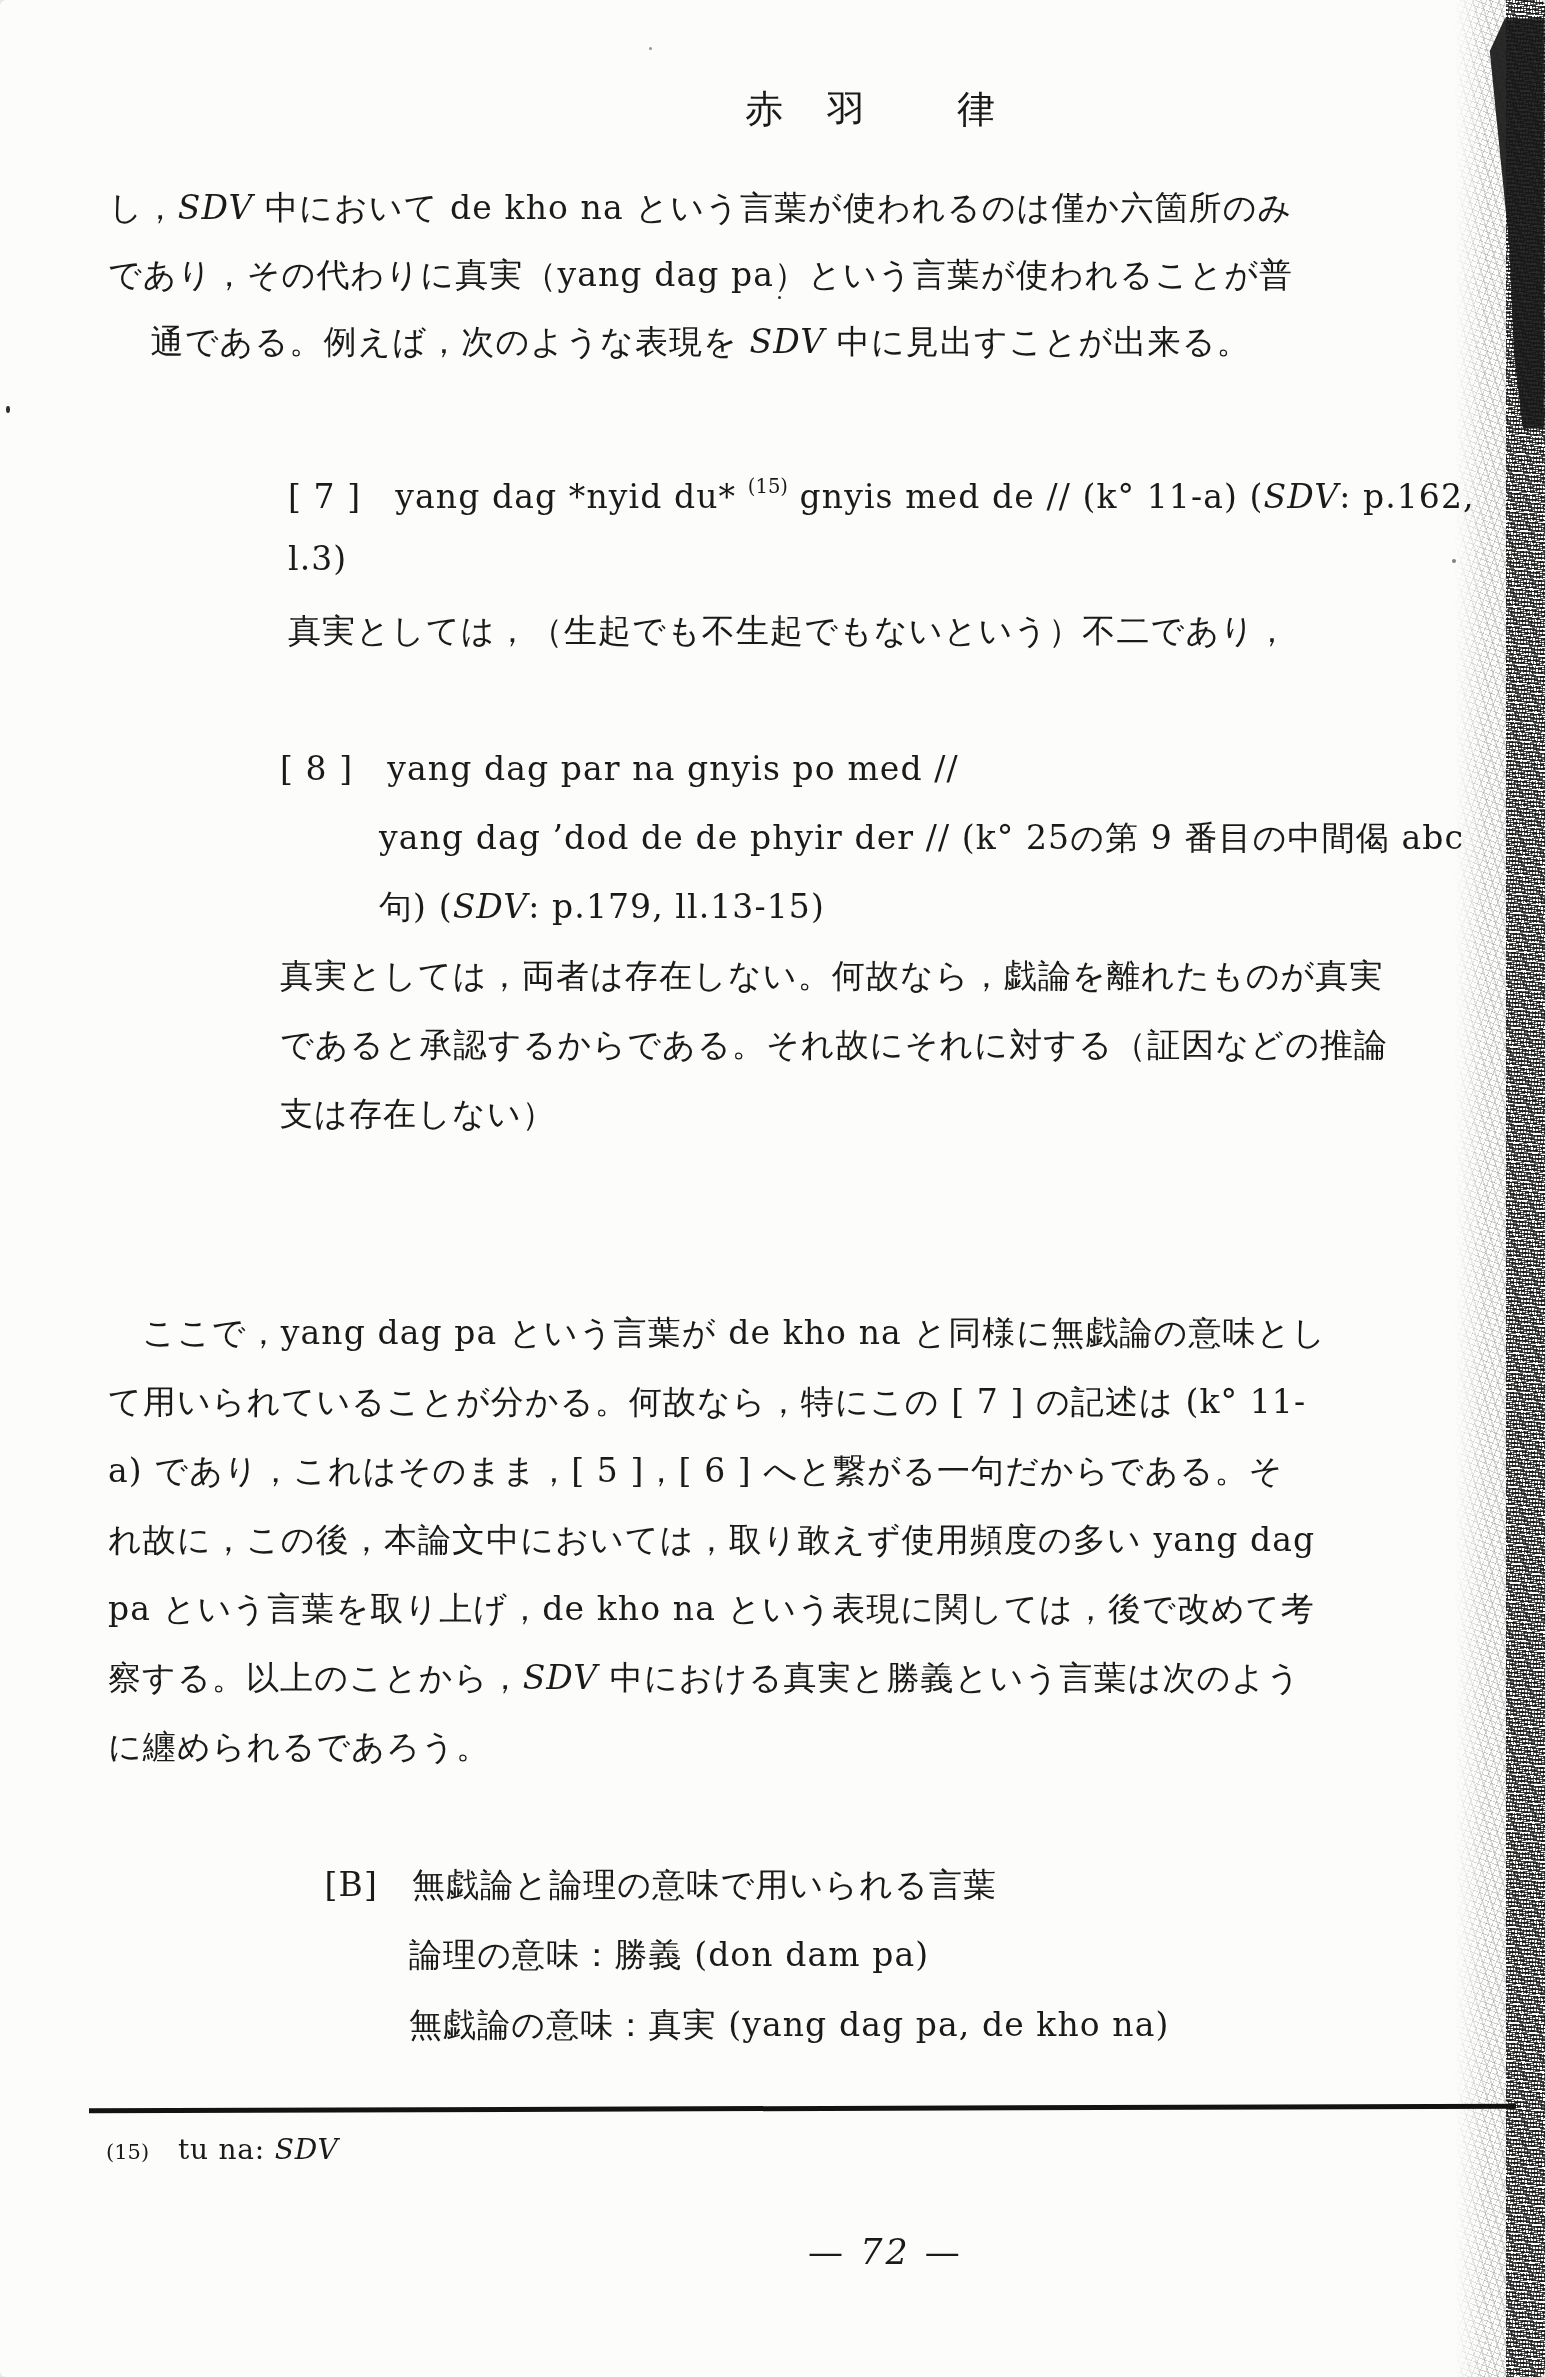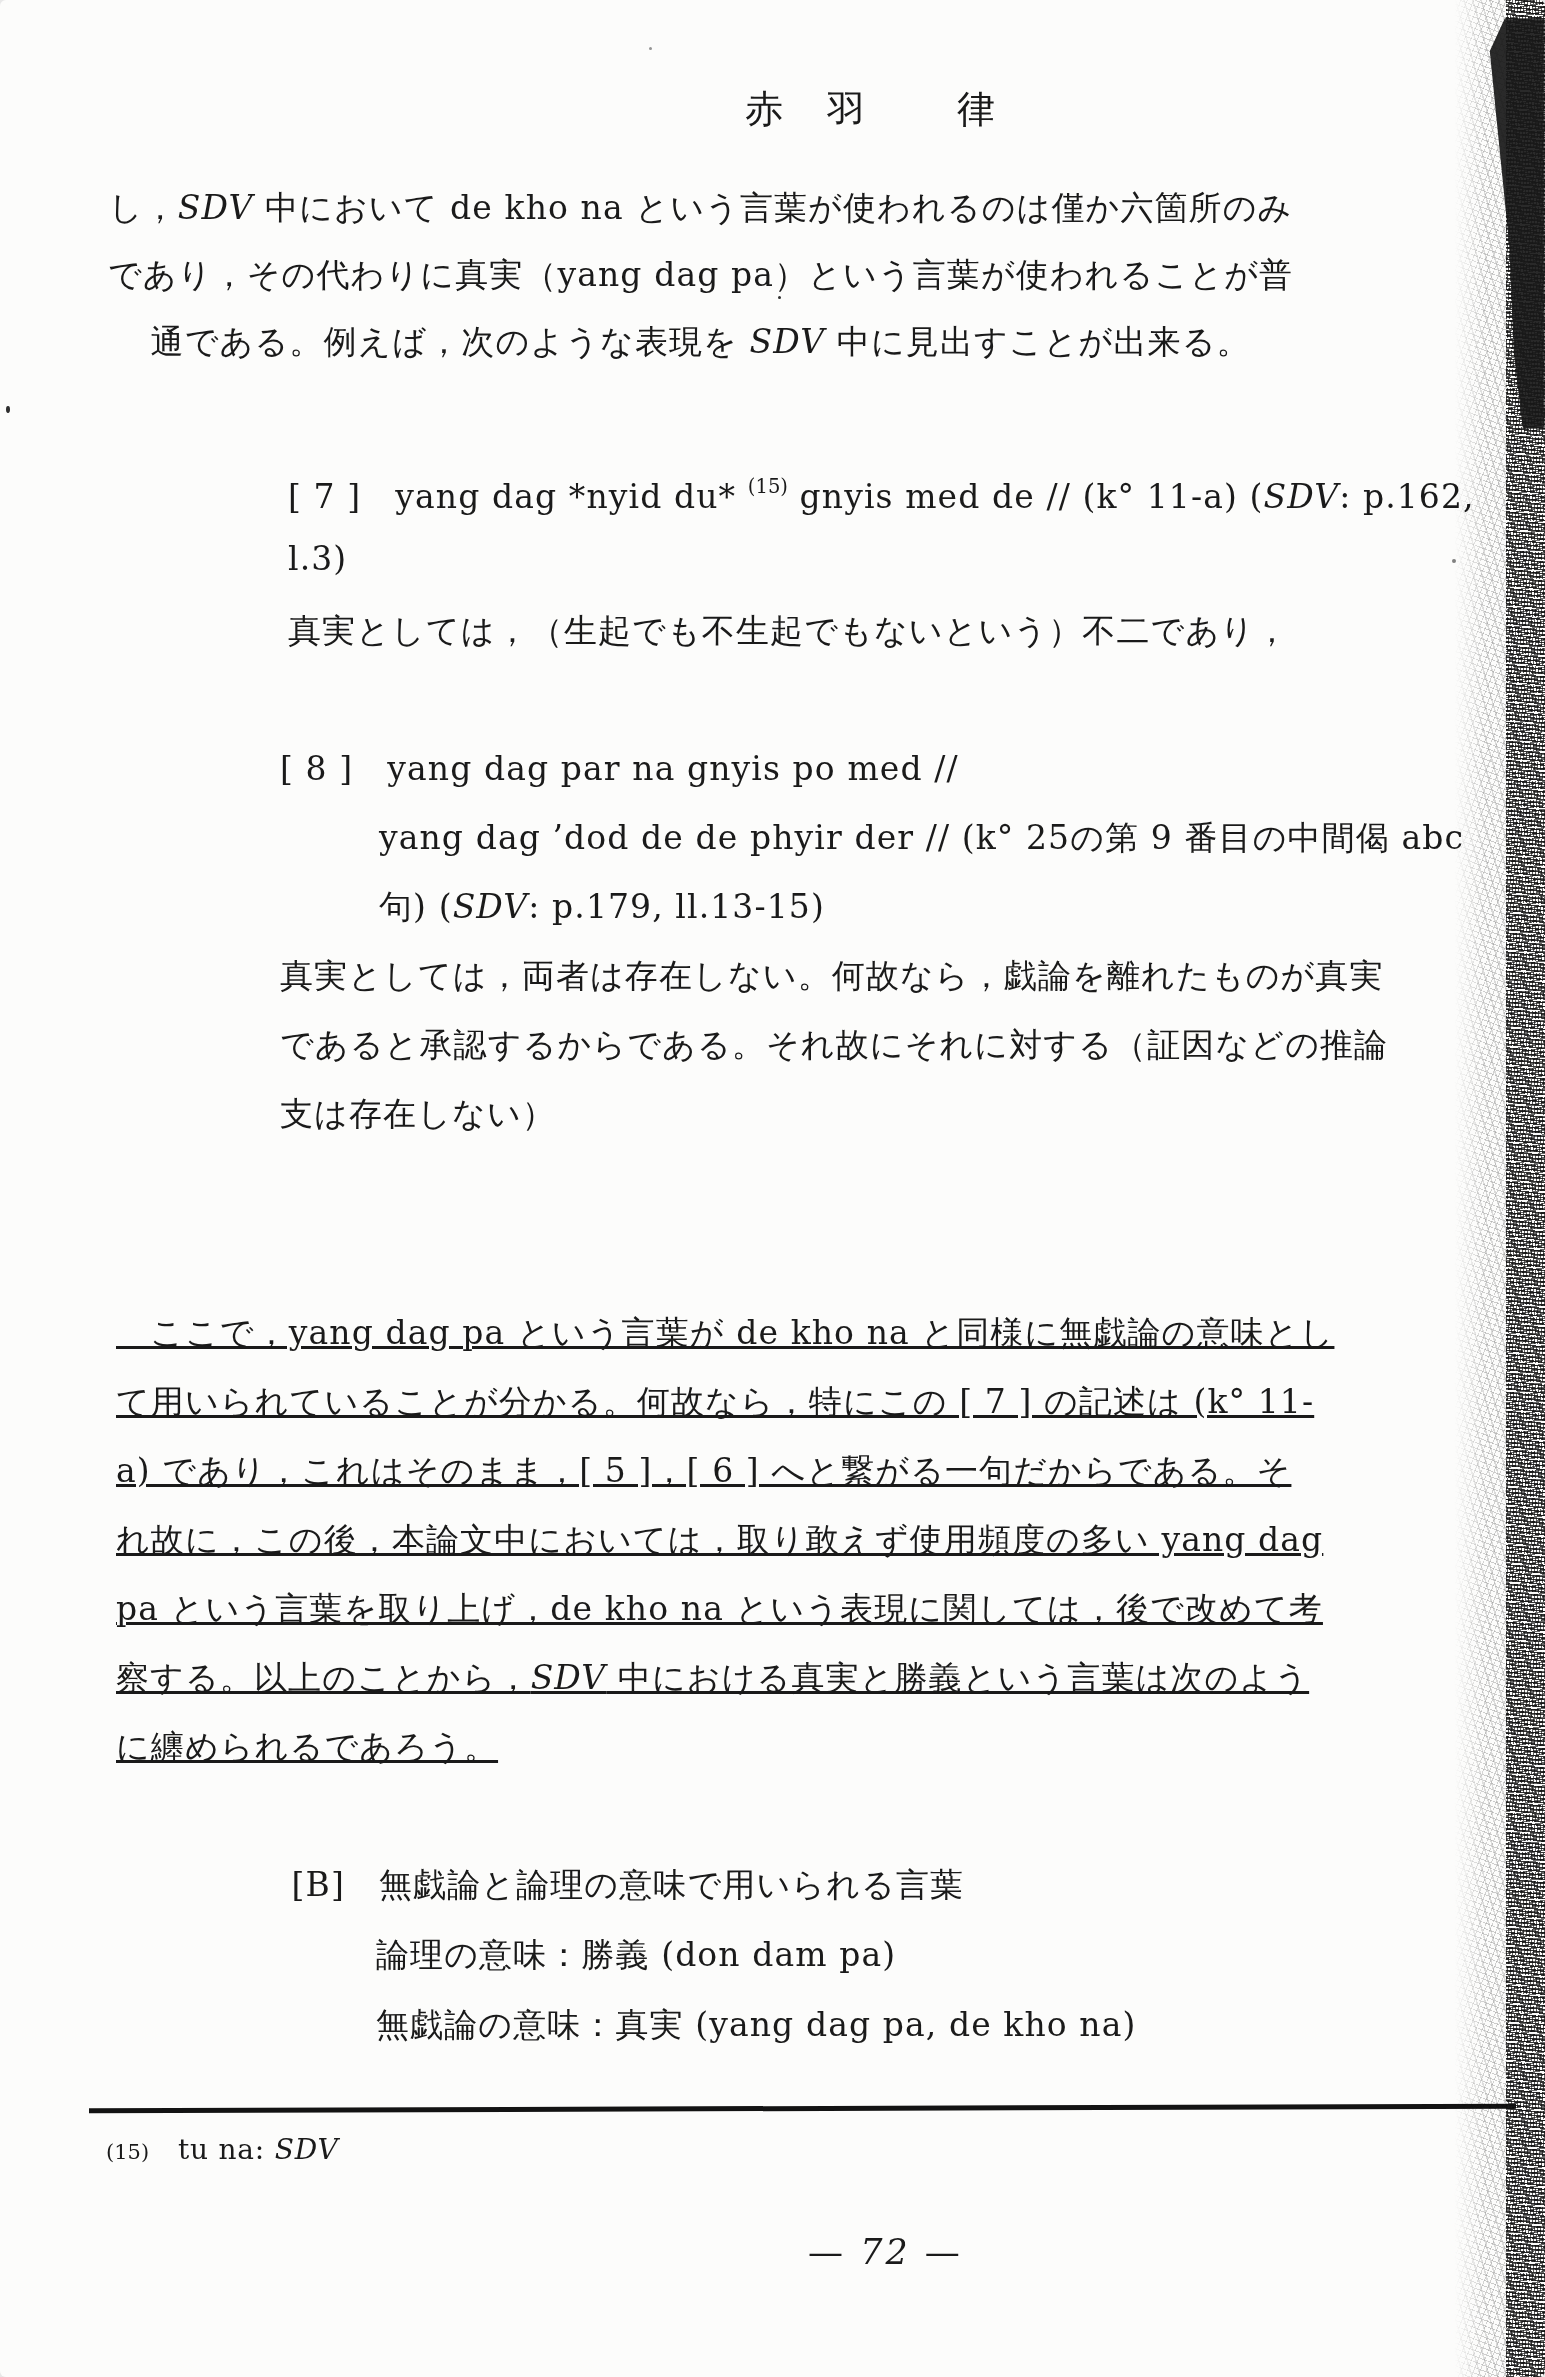--- a/index.html
+++ b/index.html
@@ -20,23 +20,23 @@
   .hdr .sp2 { margin-right:92px; }
 
   .blk { position:absolute; }
   .para1 { top:174px; left:108px;text-align:center; }
   .para1 .line { line-height:67px; height:67px; }
   .q7 { top:451px; left:288px; }
   .q7 .line { line-height:72px; height:72px; }
   .q8 { top:734px; left:280px; }
   .q8 .line { line-height:69px; height:69px; }
   .q8 .inner { padding-left:99px; }
-  .para2 { top:1298px; left:116px;text-decoration:underline; }
+  .para2 { top:1298px; left:108px; }
   .para2 .line { line-height:69px; height:69px; }
-  .sumB { top:1850px; left:272px; }
+  .sumB { top:1850px; left:305px; }
   .sumB .line { line-height:70px; height:70px; }
   .sumB .marker { padding-left:19.6px; }
   .sumB .inner  { padding-left:104px; }
 
   .rule { position:absolute; left:89px; top:2106px; width:1427px; height:4.5px;
           background:#131313; transform:rotate(-0.18deg); }
   .fnote { position:absolute; left:106px; top:2126px; font-size:28px; line-height:48px;
            white-space:nowrap; letter-spacing:0.8px; }
   .pgnum { position:absolute; left:808px; top:2232px; font-size:35px;
            letter-spacing:3px; white-space:nowrap; }

